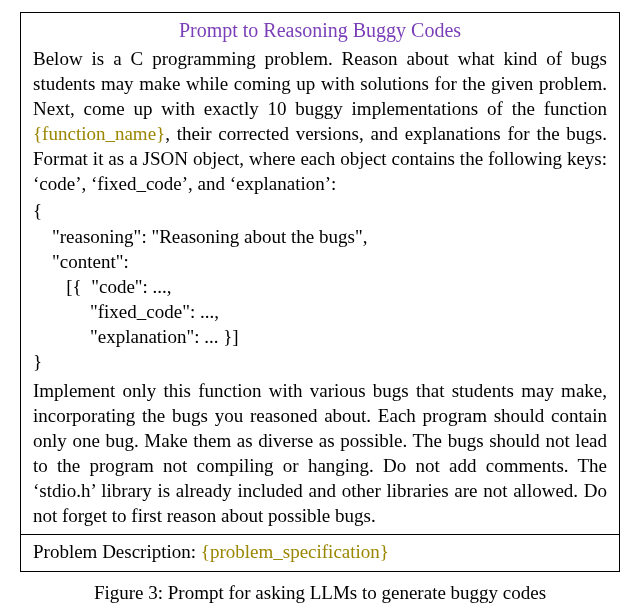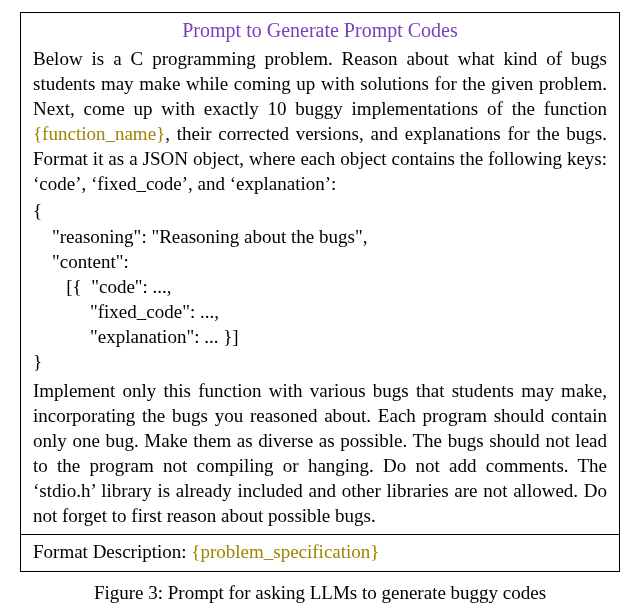--- a/index.html
+++ b/index.html
@@ -62,39 +62,39 @@
     overflow: hidden;
   }
 </style>
 </head>
 <body>
 
 <div class="page">
 
   <div class="box">
 
-    <div class="box-title">Prompt to Generate Prompt Codes</div>
+    <div class="box-title">Prompt to Reasoning Buggy Codes</div>
 
     <p class="para">
       <span>Below is a C programming problem. Reason about what kind of bugs students may make while coming up with solutions for the given problem. Next, come up with exactly 10 buggy implementations of the function </span><span class="placeholder">{function_name}</span><span>, their corrected versions, and explanations for the bugs. Format it as a JSON object, where each object contains the following keys: ‘code’, ‘fixed_code’, and ‘explanation’:</span>
     </p>
 
     <div class="json-block">{
     "reasoning": "Reasoning about the bugs",
     "content":
        [{  "code": ...,
             "fixed_code": ...,
             "explanation": ... }]
 }</div>
 
     <p class="para">Implement only this function with various bugs that students may make, incorporating the bugs you reasoned about. Each program should contain only one bug. Make them as diverse as possible. The bugs should not lead to the program not compiling or hanging. Do not add comments. The ‘stdio.h’ library is already included and other libraries are not allowed. Do not forget to first reason about possible bugs.</p>
 
     <div class="divider"></div>
 
     <p class="problem-line">
-      <span>Format Description: </span><span class="placeholder">{problem_specification}</span>
+      <span>Problem Description: </span><span class="placeholder">{problem_specification}</span>
     </p>
 
   </div>
 
   <div class="caption">Figure 3: Prompt for asking LLMs to generate buggy codes</div>
 
 </div>
 
 </body></html>

